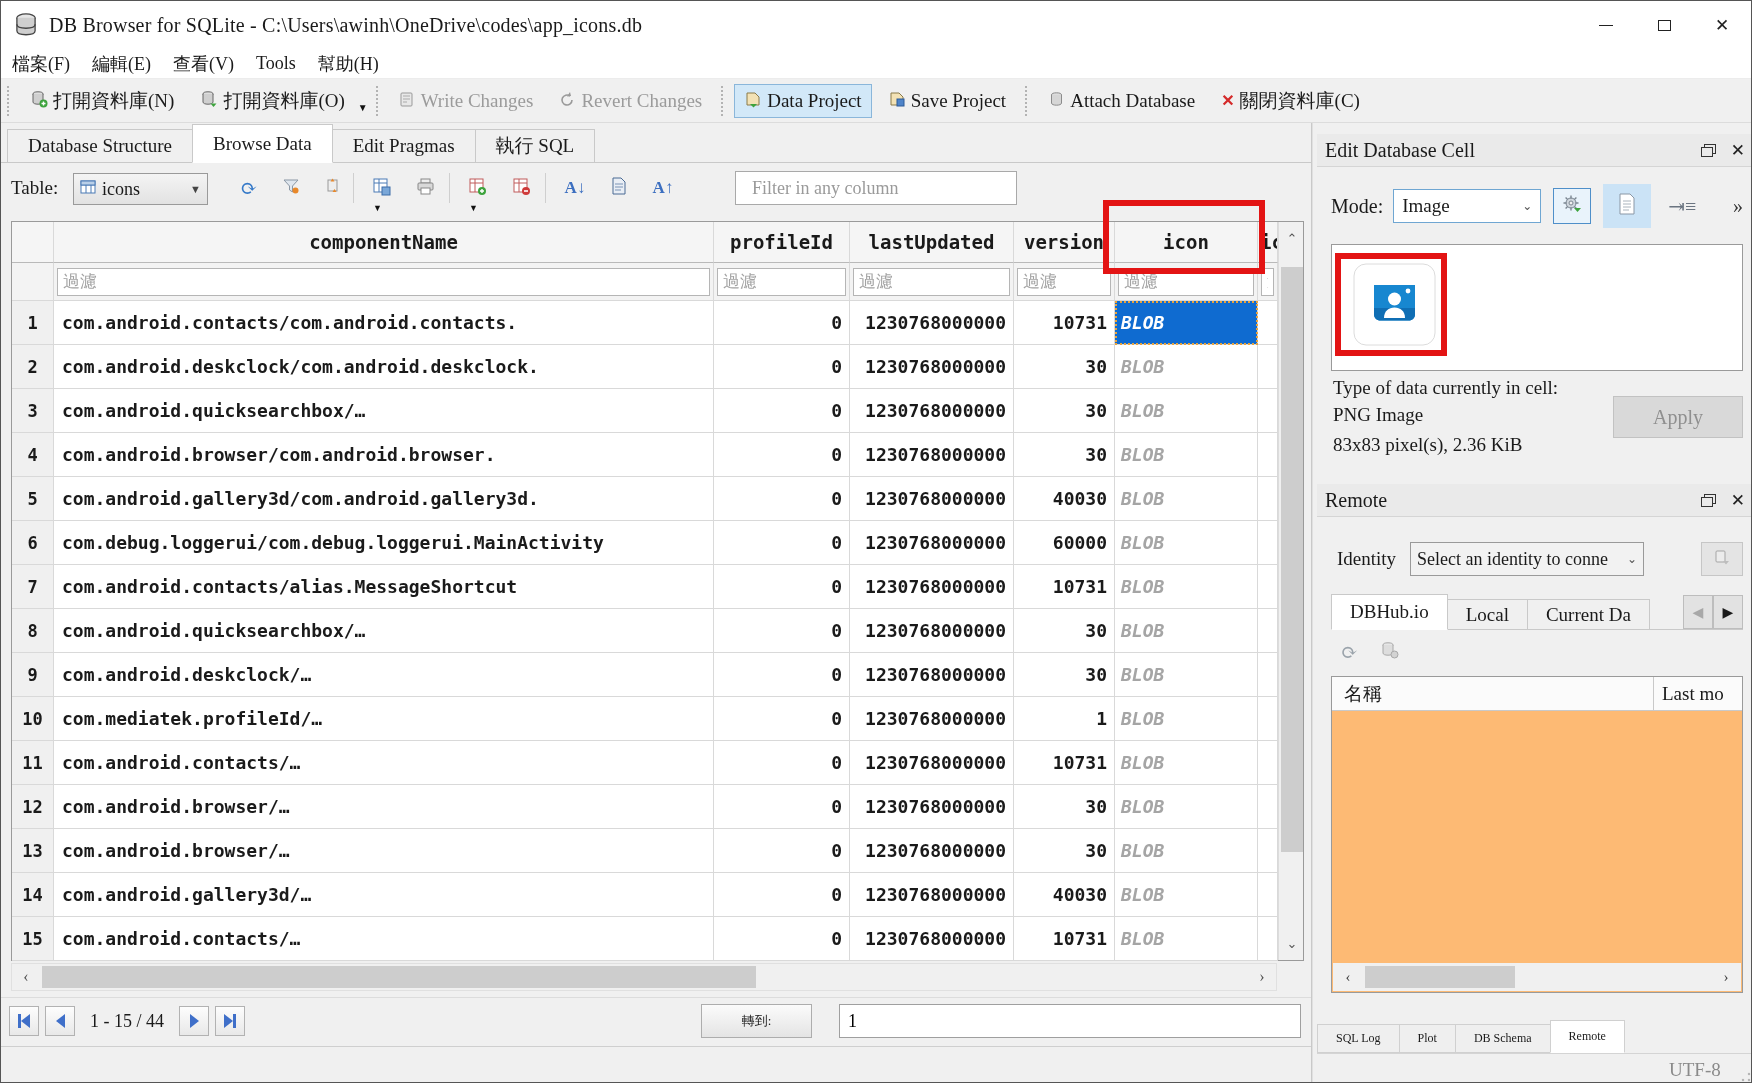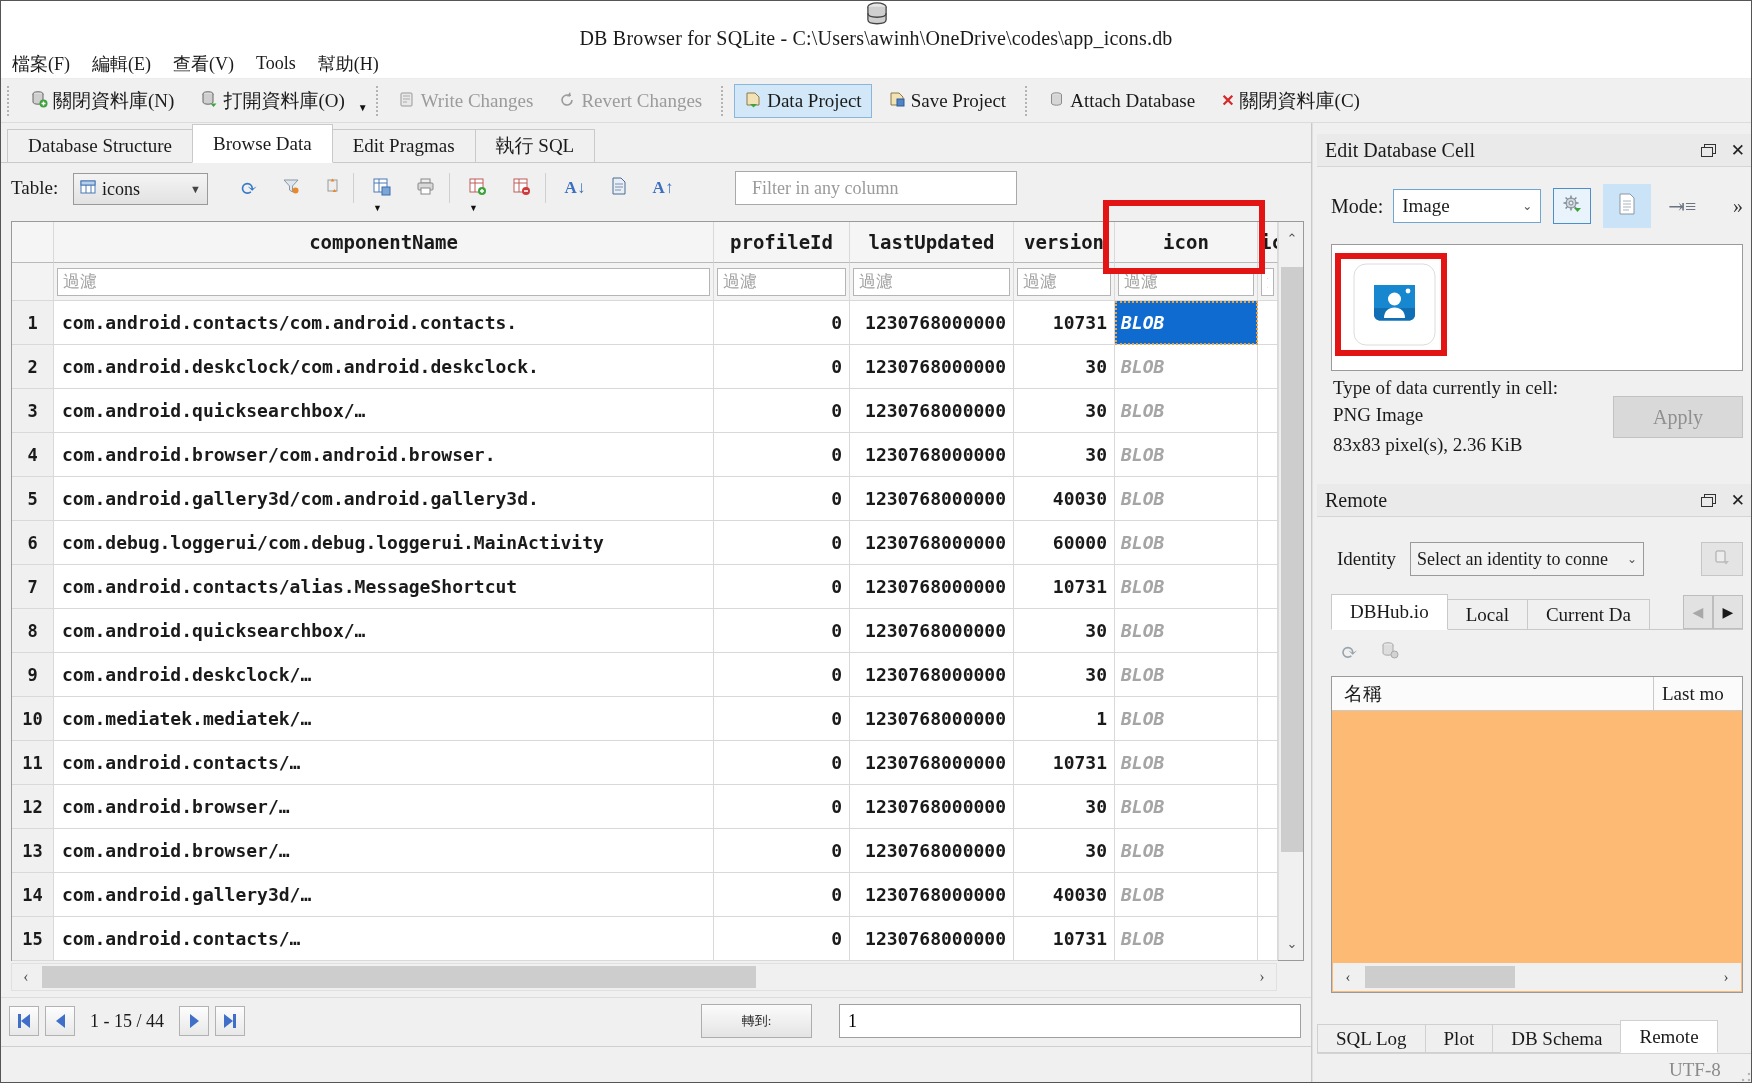--- a/index.html
+++ b/index.html
@@ -2,21 +2,21 @@
 <html><head>
 <meta charset="utf-8">
 <style>
   html,body{margin:0;padding:0;background:#777;}
   .app{position:relative;width:1752px;height:1083px;background:#f0f0f0;
        font-family:"Liberation Serif","DejaVu Serif",serif;color:#1a1a1a;overflow:hidden;
        border:1px solid #555;box-sizing:border-box;}
   .app *{box-sizing:border-box;}
 
   
-  .titlebar{position:absolute;top:0;left:0;right:0;height:48px;background:#fff;display:flex;align-items:center;flex-direction:column;}
+  .titlebar{position:absolute;top:0;left:0;right:0;height:48px;background:#fff;display:flex;align-items:center;}
   .app-icon{margin:0 10px 0 12px;display:flex;}
   .title-text{font-size:20px;letter-spacing:.2px;}
   .win-controls{margin-left:auto;display:flex;height:100%;}
   .win-btn{width:58px;height:100%;display:flex;align-items:center;justify-content:center;font-size:17px;color:#222;}
   .win-btn .sq{width:13px;height:11px;border:1px solid #222;}
   .win-btn .mn{width:14px;height:0;border-top:1px solid #222;}
 
   
   .menubar{position:absolute;top:48px;left:0;right:0;height:30px;background:#fff;display:flex;align-items:center;font-size:18px;border-bottom:1px solid #ececec;}
   .menu-item{padding:0 11px;height:100%;display:flex;align-items:center;}
@@ -135,21 +135,21 @@
 
   .remote-list{position:absolute;top:542px;left:14px;width:412px;height:317px;border:1px solid #9a9a9a;background:#fdba74;}
   .rl-head{display:flex;height:34px;border-bottom:1px solid #c9c9c9;background:#fbfbfb;font-size:19px;}
   .rl-col1{flex:1;display:flex;align-items:center;padding-left:12px;border-right:1px solid #c9c9c9;}
   .rl-col2{width:88px;display:flex;align-items:center;padding-left:8px;overflow:hidden;white-space:nowrap;}
   .rl-hscroll{position:absolute;left:1px;right:1px;bottom:1px;height:28px;background:#f0f0f0;}
   .rl-thumb{position:absolute;top:3px;left:32px;width:150px;height:22px;background:#cdcdcd;}
   .rl-arrow{position:absolute;top:0;width:30px;height:28px;display:flex;align-items:center;justify-content:center;color:#444;font-size:15px;}
 
   .dock-tabs{position:absolute;top:887px;left:0;width:436px;height:33px;display:flex;align-items:flex-end;border-bottom:1px solid #d4d4d4;}
-  .dtab{height:29px;padding:0 18px;display:flex;align-items:center;font-size:19px;border:1px solid #d0d0d0;background:#efefef;margin-right:-1px;}
+  .dtab{height:29px;padding:0 18px;display:flex;align-items:center;font-size:12px;border:1px solid #d0d0d0;background:#efefef;margin-right:-1px;}
   .dtab.active{background:#fff;height:33px;border-bottom:1px solid #fff;z-index:2;}
 
   .status-enc{position:absolute;top:925px;left:352px;font-size:19px;color:#8a8a8a;}
   .grip{position:absolute;top:938px;left:424px;width:10px;height:10px;
         background:radial-gradient(circle at 2px 8px,#b5b5b5 1.4px,transparent 1.6px),
                    radial-gradient(circle at 8px 8px,#b5b5b5 1.4px,transparent 1.6px),
                    radial-gradient(circle at 8px 2px,#b5b5b5 1.4px,transparent 1.6px);}
 
   
   .pane-div{position:absolute;top:122px;bottom:0;left:1310px;width:2px;background:#e0e0e0;border-left:1px solid #c9c9c9;}
@@ -194,21 +194,21 @@
 
   <div class="toolbar">
     <span class="tsep"></span>
     <div class="tbtn">
       <span class="glyph"><svg width="18" height="18" viewBox="0 0 18 18">
             <ellipse cx="8" cy="4" rx="5" ry="2.2" fill="#ddd" stroke="#666"></ellipse>
             <path d="M3 4v8c0 1.4 2.2 2.2 5 2.2s5-.8 5-2.2V4" fill="#cfcfcf" stroke="#666"></path>
             <circle cx="13.5" cy="13.5" r="4" fill="#3da33d"></circle>
             <path d="M13.5 11.5v4M11.5 13.5h4" stroke="#fff" stroke-width="1.4"></path>
           </svg></span>
-      <span>關閉資料庫(N)</span>
+      <span>打開資料庫(N)</span>
     </div>
     <div class="tbtn">
       <span class="glyph"><svg width="18" height="18" viewBox="0 0 18 18">
             <ellipse cx="8" cy="4" rx="5" ry="2.2" fill="#ddd" stroke="#666"></ellipse>
             <path d="M3 4v8c0 1.4 2.2 2.2 5 2.2s5-.8 5-2.2V4" fill="#cfcfcf" stroke="#666"></path>
             <path d="M10.5 13.5h6l-3 3.5z" fill="#3da33d"></path>
           </svg></span>
       <span>打開資料庫(O)</span>
     </div>
     <span class="drop-caret">▼</span>
@@ -462,21 +462,21 @@
     <div class="c-name">com.android.deskclock/…</div>
     <div class="c-profile">0</div>
     <div class="c-updated">1230768000000</div>
     <div class="c-version">30</div>
     <div class="c-icon">BLOB</div>
     <div class="c-extra"></div>
   </div>
 
   <div class="grow data">
     <div class="c-num">10</div>
-    <div class="c-name">com.mediatek.mediatek/…</div>
+    <div class="c-name">com.mediatek.profileId/…</div>
     <div class="c-profile">0</div>
     <div class="c-updated">1230768000000</div>
     <div class="c-version">1</div>
     <div class="c-icon">BLOB</div>
     <div class="c-extra"></div>
   </div>
 
   <div class="grow data">
     <div class="c-num">11</div>
     <div class="c-name">com.android.contacts/…</div>

